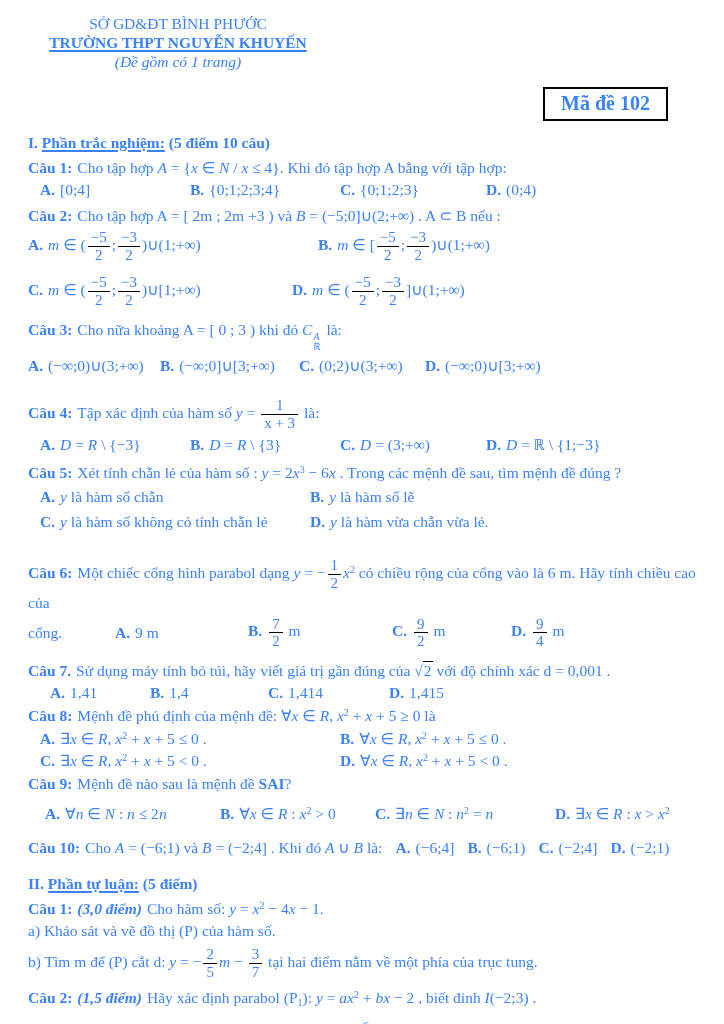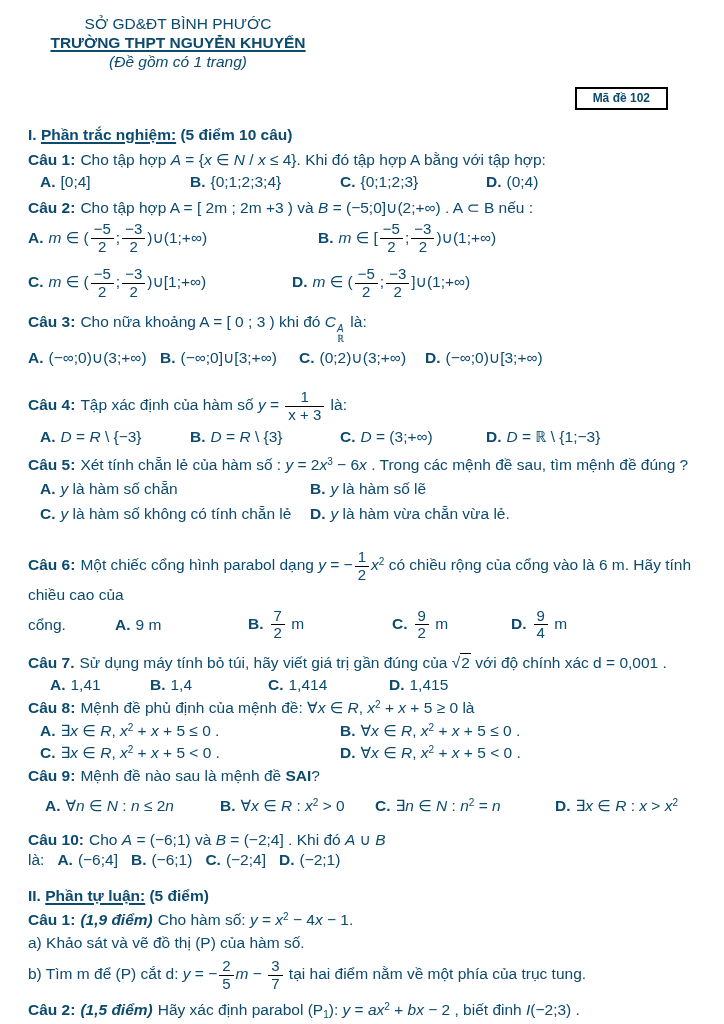--- a/index.html
+++ b/index.html
@@ -1,36 +1,36 @@
 <!DOCTYPE html>
 <html><head>
 <meta charset="utf-8">
 <style>
   html,body{margin:0;padding:0;background:#888;}
   .page{
-    width:724px;height:1024px;margin:0 auto;background:#fff;color:#0c4a6e;
-    font-family:Liberation Sans, sans-serif;
+    width:724px;height:1024px;margin:0 auto;background:#fff;color:#3b82f6;
+    font-family:Liberation Serif, serif;
     font-size:15.5px;line-height:1.28;
     padding:14px 24px 8px 28px;box-sizing:border-box;position:relative;overflow:hidden;
   }
   p{margin:0;}
   b{font-weight:bold;}
   i{font-style:italic;}
   .hdr{display:flex;}
   .hdr-left{width:300px;text-align:center;line-height:19px;}
   .hdr-right{flex:1;text-align:center;line-height:19px;}
   .u{text-decoration:underline;text-underline-offset:2px;text-decoration-thickness:1.5px;}
   .bold{font-weight:bold;}
   .ital{font-style:italic;}
   .code-row{margin-top:16px;height:30px;position:relative;}
   .code-box{
     position:absolute;right:32px;top:0;border:2px solid #000;
-    padding:2px 16px;font-weight:bold;font-size:12px;
+    padding:2px 16px;font-weight:bold;font-size:20px;
   }
-  .sec-head{font-weight:bold;margin-top:8px;}
+  .sec-head{font-weight:bold;margin-top:16px;}
   .q{margin-top:6px;}
   .qlabel{font-weight:bold;margin-right:5px;}
   .qpoints{font-weight:bold;font-style:italic;margin-right:5px;}
   .okey{font-weight:bold;margin-right:5px;}
   .opts{display:grid;margin-top:2px;align-items:center;}
   .opt{white-space:nowrap;}
   
   .row-q1{padding-left:12px;grid-template-columns:150px 150px 146px auto;}
   .row-q2ab{grid-template-columns:290px auto;}
   .row-q2cd{grid-template-columns:264px auto;margin-top:8px;}
@@ -152,21 +152,21 @@
     <span class="opt"><b class="okey">A.</b><span>∀<i>n</i> ∈ <i>N</i> : <i>n</i> ≤ 2<i>n</i></span></span>
     <span class="opt"><b class="okey">B.</b><span>∀<i>x</i> ∈ <i>R</i> : <i>x</i><sup>2</sup> &gt; 0</span></span>
     <span class="opt"><b class="okey">C.</b><span>∃<i>n</i> ∈ <i>N</i> : <i>n</i><sup>2</sup> = <i>n</i></span></span>
     <span class="opt"><b class="okey">D.</b><span>∃<i>x</i> ∈ <i>R</i> : <i>x</i> &gt; <i>x</i><sup>2</sup></span></span>
   </div>
 
   <p class="q" style="margin-top:14px"><b class="qlabel">Câu 10:</b><span>Cho <i>A</i> = (−6;1) và <i>B</i> = (−2;4] . Khi đó <i>A</i> ∪ <i>B</i> là:</span><span class="inline-opt"><b class="okey">A.</b><span>(−6;4]</span></span><span class="inline-opt"><b class="okey">B.</b><span>(−6;1)</span></span><span class="inline-opt"><b class="okey">C.</b><span>(−2;4]</span></span><span class="inline-opt"><b class="okey">D.</b><span>(−2;1)</span></span></p>
 
   <p class="sec-head" style="margin-top:16px"><span>II. </span><span class="u">Phần tự luận:</span><span> (5 điểm)</span></p>
 
-  <p class="q" style="margin-top:5px"><b class="qlabel">Câu 1:</b><span class="qpoints">(1,9 điểm)</span><span>Cho hàm số: <i>y</i> = <i>x</i><sup>2</sup> − 4<i>x</i> − 1.</span></p>
+  <p class="q" style="margin-top:5px"><b class="qlabel">Câu 1:</b><span class="qpoints">(3,0 điểm)</span><span>Cho hàm số: <i>y</i> = <i>x</i><sup>2</sup> − 4<i>x</i> − 1.</span></p>
   <p class="q" style="margin-top:3px">a) Khảo sát và vẽ đồ thị (P) của hàm số.</p>
   <p class="q" style="margin-top:4px">b) Tìm m để (P) cắt d: <i>y</i> = −<span class="frac"><span class="num">2</span><span class="den">5</span></span><i>m</i> − <span class="frac"><span class="num">3</span><span class="den">7</span></span> tại hai điểm nằm về một phía của trục tung.</p>
 
   <p class="q" style="margin-top:6px"><b class="qlabel">Câu 2:</b><span class="qpoints">(1,5 điểm)</span><span>Hãy xác định parabol (P<sub>1</sub>): <i>y</i> = <i>ax</i><sup>2</sup> + <i>bx</i> − 2 , biết  đinh <i>I</i>(−2;3) .</span></p>
 
   <p class="end-line">---------- HẾT ----------</p>
 
 </div>
 
 </body></html>

